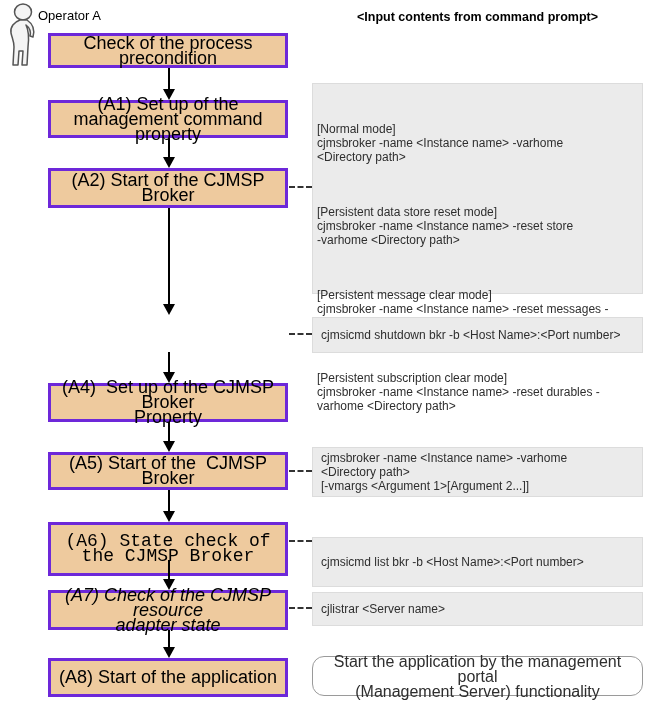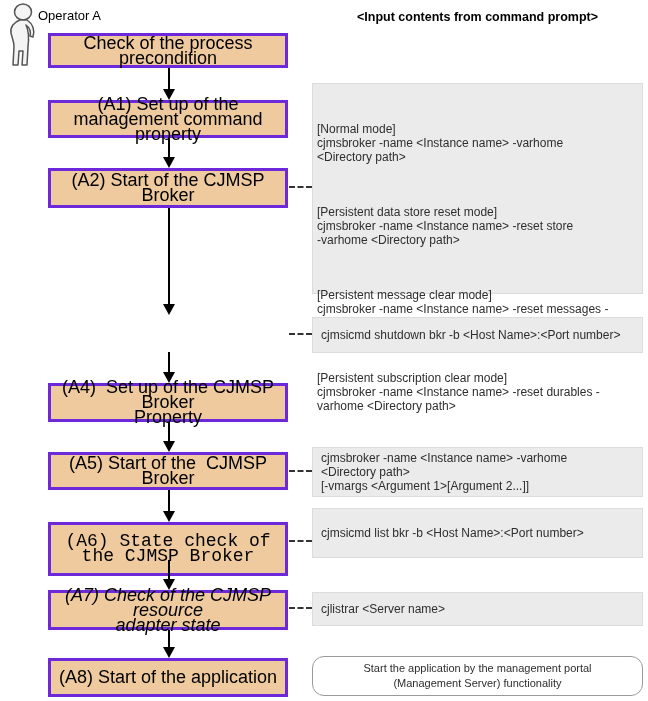--- a/index.html
+++ b/index.html
@@ -47,26 +47,26 @@
   .d3{top:540px;}
   .d4{top:607px;}
   
   .note{position:absolute;left:312px;width:331px;background:#ebebeb;border:1px solid #dcdcdc;
     box-sizing:border-box;font-size:12px;line-height:14px;color:#2e2e2e;white-space:pre-wrap;}
   .note-a2{top:83px;height:211px;padding:10px 8px 0 4px;}
   .note-a2 p{margin:0 0 13px 0;}
   .note-one{display:flex;align-items:center;padding:16px 8px;}
   .note-a3{top:317px;height:36px;}
   .note-a5{top:447px;height:50px;}
-  .note-a6{top:508px;height:50px;}
+  .note-a6{top:537px;height:50px;}
   .note-a7{top:592px;height:34px;}
   
   .note-a8{position:absolute;left:312px;top:656px;width:331px;height:40px;box-sizing:border-box;
     background:#fff;border:1px solid #9a9a9a;border-radius:12px;display:flex;align-items:center;
-    justify-content:center;text-align:center;font-size:11px;line-height:15px;color:#2e2e2e;
+    justify-content:center;text-align:center;font-size:16px;line-height:15px;color:#2e2e2e;
     white-space:pre-wrap;}
 </style>
 </head>
 <body>
 
 <div class="canvas">
 
   <svg class="operator-icon" viewBox="0 0 34 66" xmlns="http://www.w3.org/2000/svg">
     <ellipse cx="18" cy="9" rx="8.5" ry="8" fill="#f4f4f4" stroke="#555" stroke-width="1.5"></ellipse>
     <path d="M15 17

